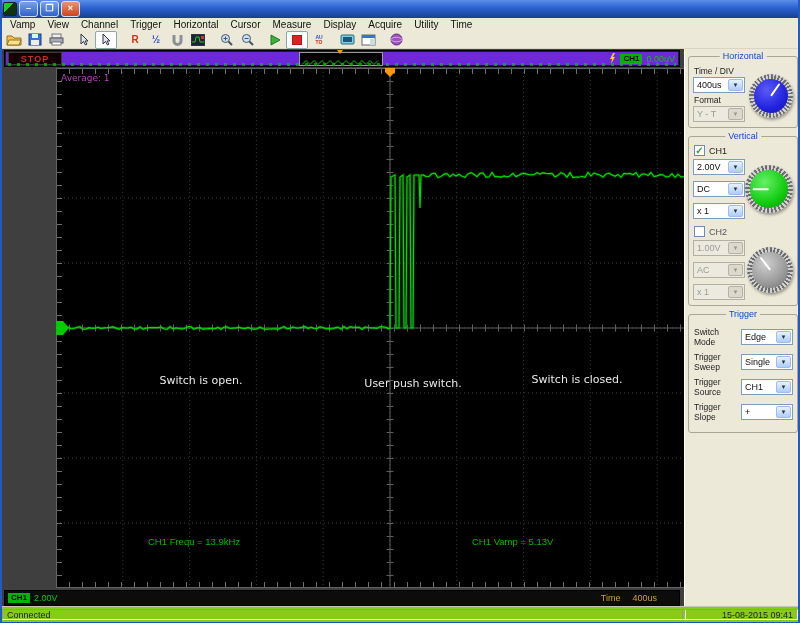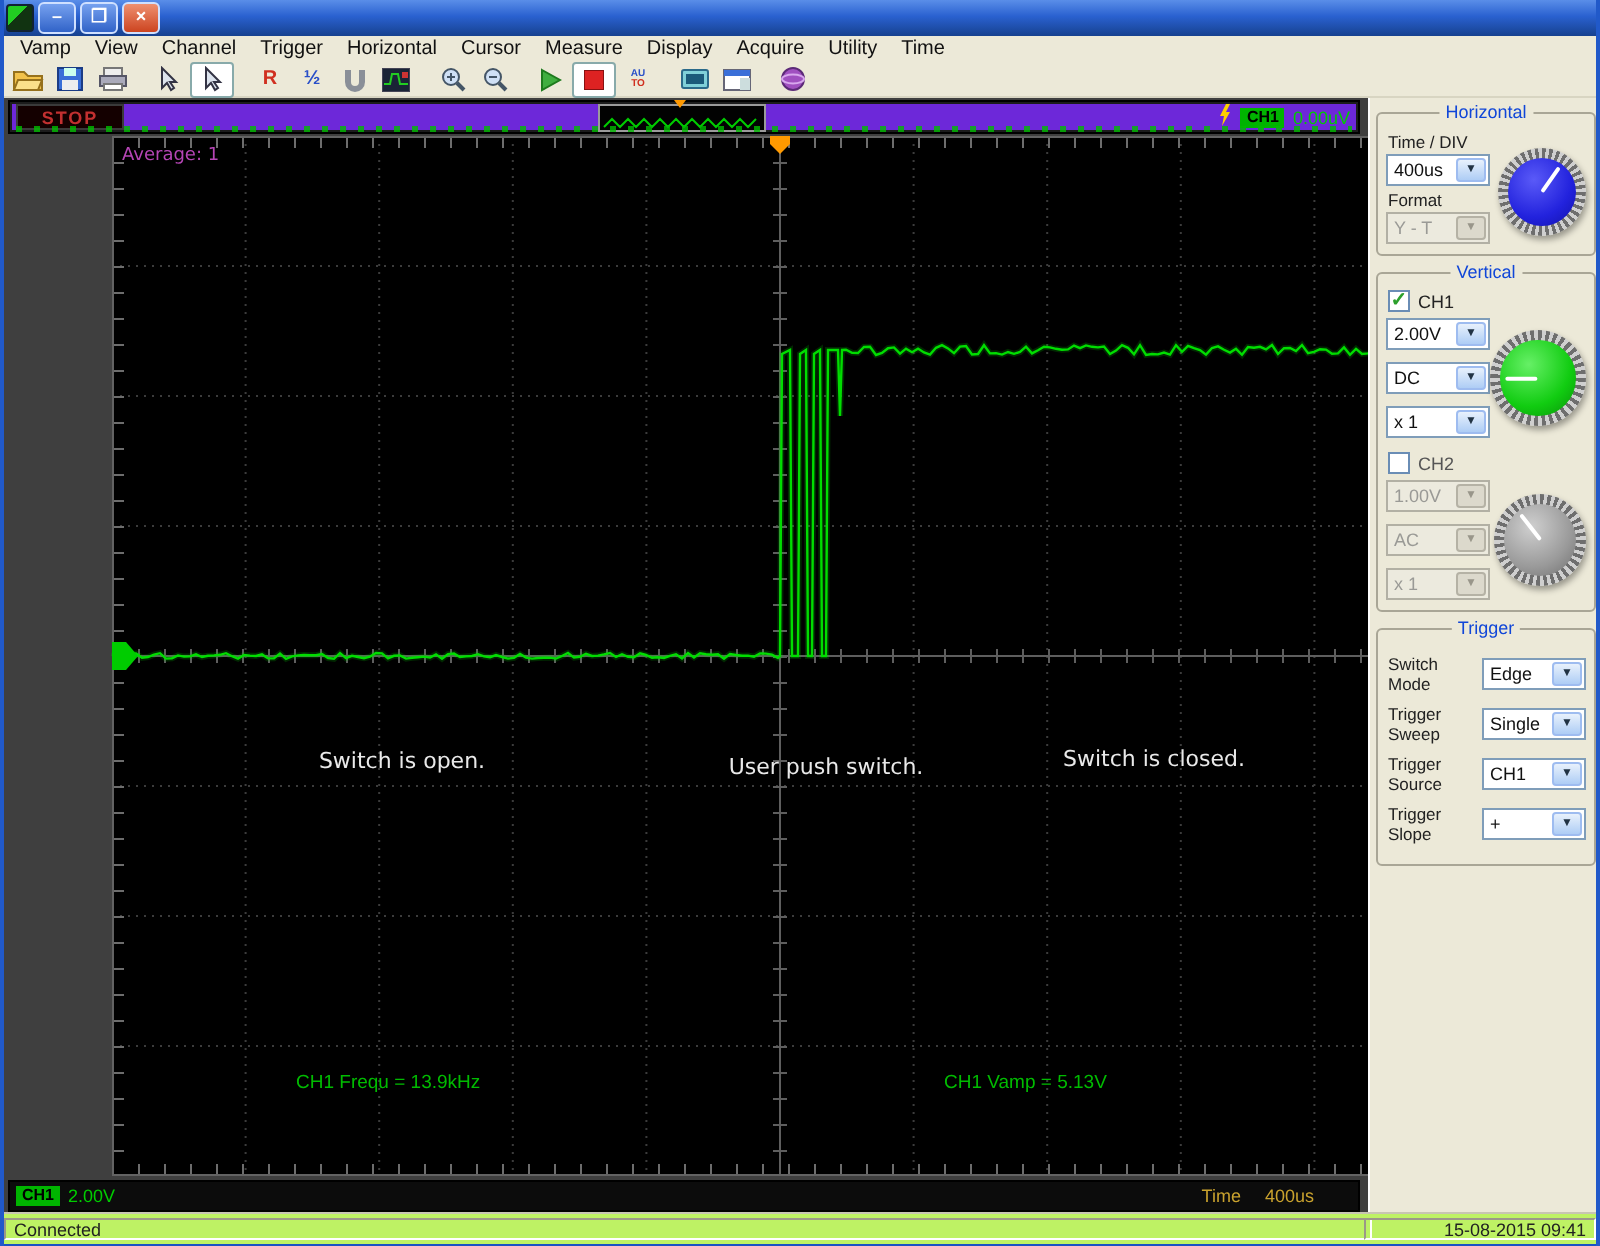--- a/index.html
+++ b/index.html
@@ -92,21 +92,21 @@
   .cbrow{display:flex;align-items:center;gap:4px;margin:1px 0 3px 1px;}
   .cb{width:11px;height:11px;background:#fff;border:1px solid #6a8db5;display:flex;
     align-items:center;justify-content:center;font-size:10px;line-height:10px;
     color:#2ca02c;font-weight:bold;box-sizing:border-box;}
   .cblabel{font-size:9px;color:#222;}
   .cblabel.dim{color:#555;}
   .vcombos{display:flex;flex-direction:column;gap:6px;width:58px;}
   .trow{display:flex;align-items:center;margin:5px 0;}
   .trow .flabel{flex:1;margin:0 0 0 1px;}
   
-  #statusbar{position:absolute;top:606px;left:0;right:0;height:17px;background:#bef264;
+  #statusbar{position:absolute;top:606px;left:0;right:0;height:17px;background:#84cc16;
     border-top:1px solid #c8c5b2;z-index:30;}
   .sb-cell{position:absolute;top:2px;bottom:4px;border:1px solid;border-color:#9b9888 #fff #fff #9b9888;
     font-size:9px;color:#222;display:flex;align-items:center;padding:0 4px;}
   #sb-left{left:2px;right:114px;}
   #sb-right{right:2px;width:106px;justify-content:flex-end;}
   #sb-bottomline{position:absolute;left:0;right:0;bottom:0;height:2px;background:#1a52c4;}
   .side-border{position:absolute;top:0;bottom:0;width:2px;background:#2159c9;z-index:60;}
   #border-left{left:0;} #border-right{right:0;}
 </style>
 </head>

